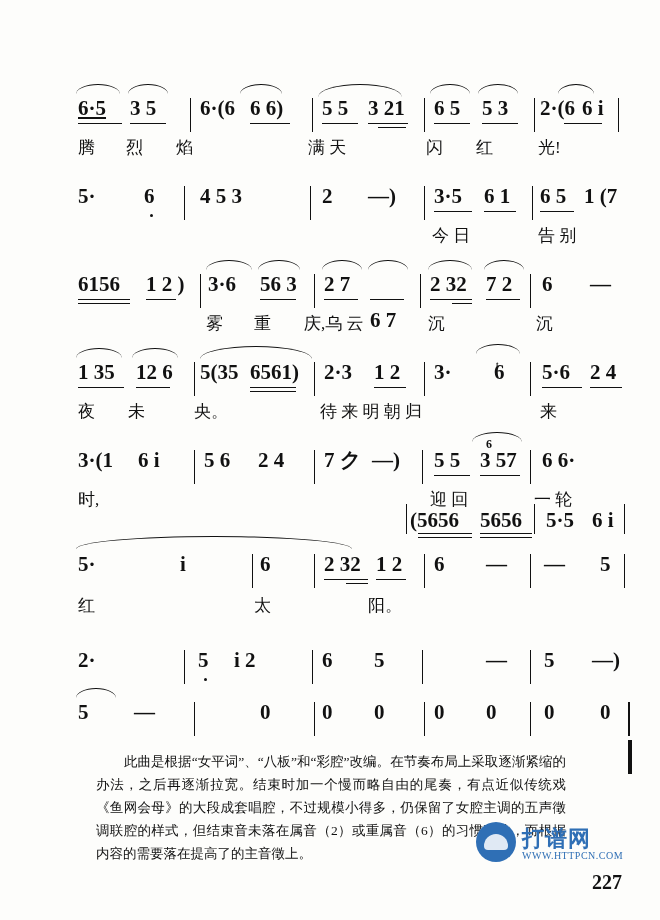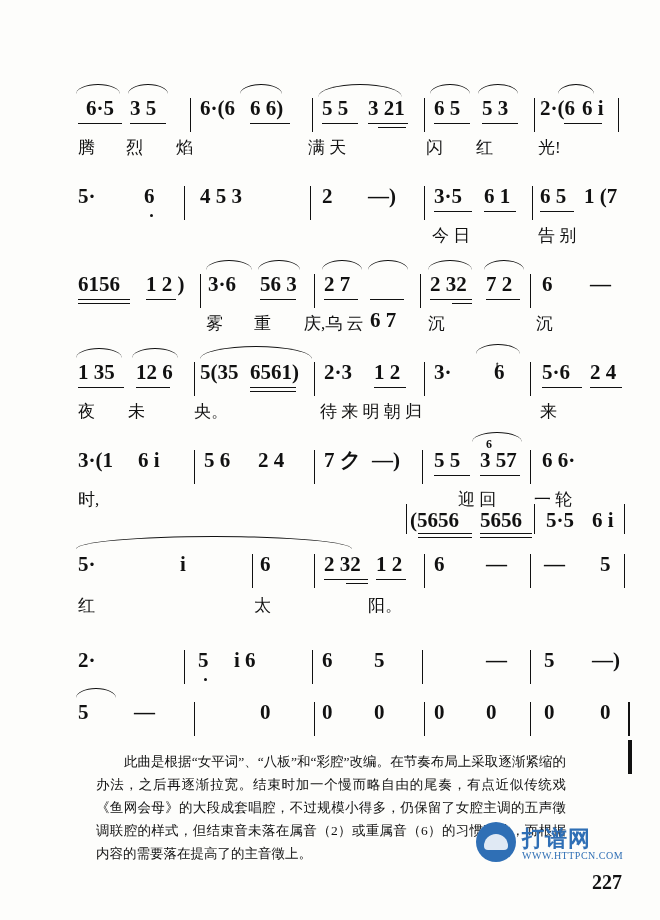--- a/index.html
+++ b/index.html
@@ -162,21 +162,21 @@
 
     <div class="sys">
       <div class="notes">
         <div class="slur" style="left:4px; top:-12px; width:44px;"></div>
         <div class="slur" style="left:56px; top:-12px; width:40px;"></div>
         <div class="slur" style="left:168px; top:-12px; width:42px;"></div>
         <div class="slur wide" style="left:246px; top:-12px; width:84px;"></div>
         <div class="slur" style="left:358px; top:-12px; width:40px;"></div>
         <div class="slur" style="left:406px; top:-12px; width:40px;"></div>
         <div class="slur" style="left:486px; top:-12px; width:36px;"></div>
-        <div class="n" style="left:14px;">6·5</div>
+        <div class="n" style="left:6px;text-decoration:underline;">6·5</div>
         <div class="n" style="left:58px;">3 5</div>
         <div class="n" style="left:128px;">6·(6</div>
         <div class="n" style="left:178px;">6 6)</div>
         <div class="n" style="left:250px;">5 5</div>
         <div class="n" style="left:296px;">3 21</div>
         <div class="n" style="left:362px;">6 5</div>
         <div class="n" style="left:410px;">5 3</div>
         <div class="n" style="left:468px;">2·(6</div>
         <div class="n" style="left:510px;">6 i</div>
         <div class="beam" style="left:6px;  top:27px; width:44px;"></div>
@@ -321,21 +321,21 @@
         <div class="n" style="left:252px;">7 ク</div>
         <div class="n" style="left:300px;">—)</div>
         <div class="n" style="left:362px;">5 5</div>
         <div class="n" style="left:408px;">3 57</div>
         <div class="n" style="left:470px;">6 6·</div>
         <div class="beam" style="left:362px;top:27px; width:36px;"></div>
         <div class="beam" style="left:408px;top:27px; width:40px;"></div>
       </div>
       <div class="lyr">
         <div class="ly" style="left:6px;">时,</div>
-        <div class="ly" style="left:358px;margin-left:28px;">迎 回</div>
+        <div class="ly" style="left:358px;">迎 回</div>
         <div class="ly" style="left:462px;">一 轮</div>
       </div>
       <div class="bar" style="left:122px;"></div>
       <div class="bar" style="left:242px;"></div>
       <div class="bar" style="left:350px;"></div>
       <div class="bar" style="left:458px;"></div>
     </div>
 
     <div class="sys" style="height:112px;">
       <div class="notes" style="top:-28px; height:28px;">
@@ -375,21 +375,21 @@
       <div class="bar" style="left:242px; top:18px;"></div>
       <div class="bar" style="left:352px; top:18px;"></div>
       <div class="bar" style="left:458px; top:18px;"></div>
       <div class="bar" style="left:552px; top:18px;"></div>
     </div>
 
     <div class="sys" style="height:52px;">
       <div class="notes">
         <div class="n" style="left:6px;">2·</div>
         <div class="n" style="left:126px;">5</div>
-        <div class="n" style="left:162px;">i 6</div>
+        <div class="n" style="left:162px;">i 2</div>
         <div class="n" style="left:250px;">6</div>
         <div class="n" style="left:302px;">5</div>
         <div class="n" style="left:414px;">—</div>
         <div class="n" style="left:472px;">5</div>
         <div class="n" style="left:520px;">—)</div>
         <div class="odot" style="left:132px; top:30px;"></div>
       </div>
       <div class="bar" style="left:112px;"></div>
       <div class="bar" style="left:240px;"></div>
       <div class="bar" style="left:350px;"></div>

